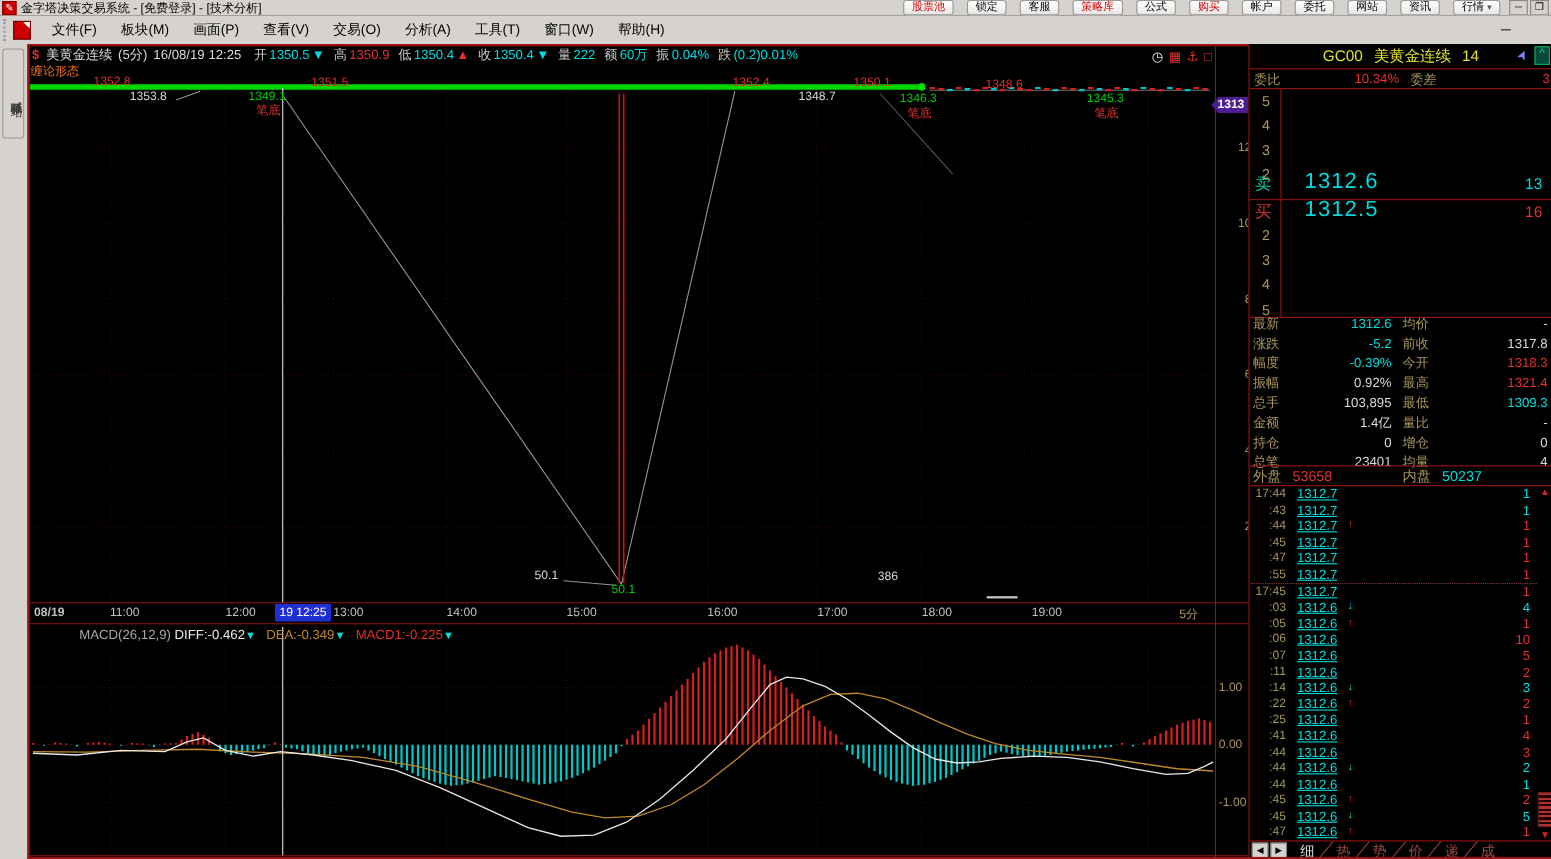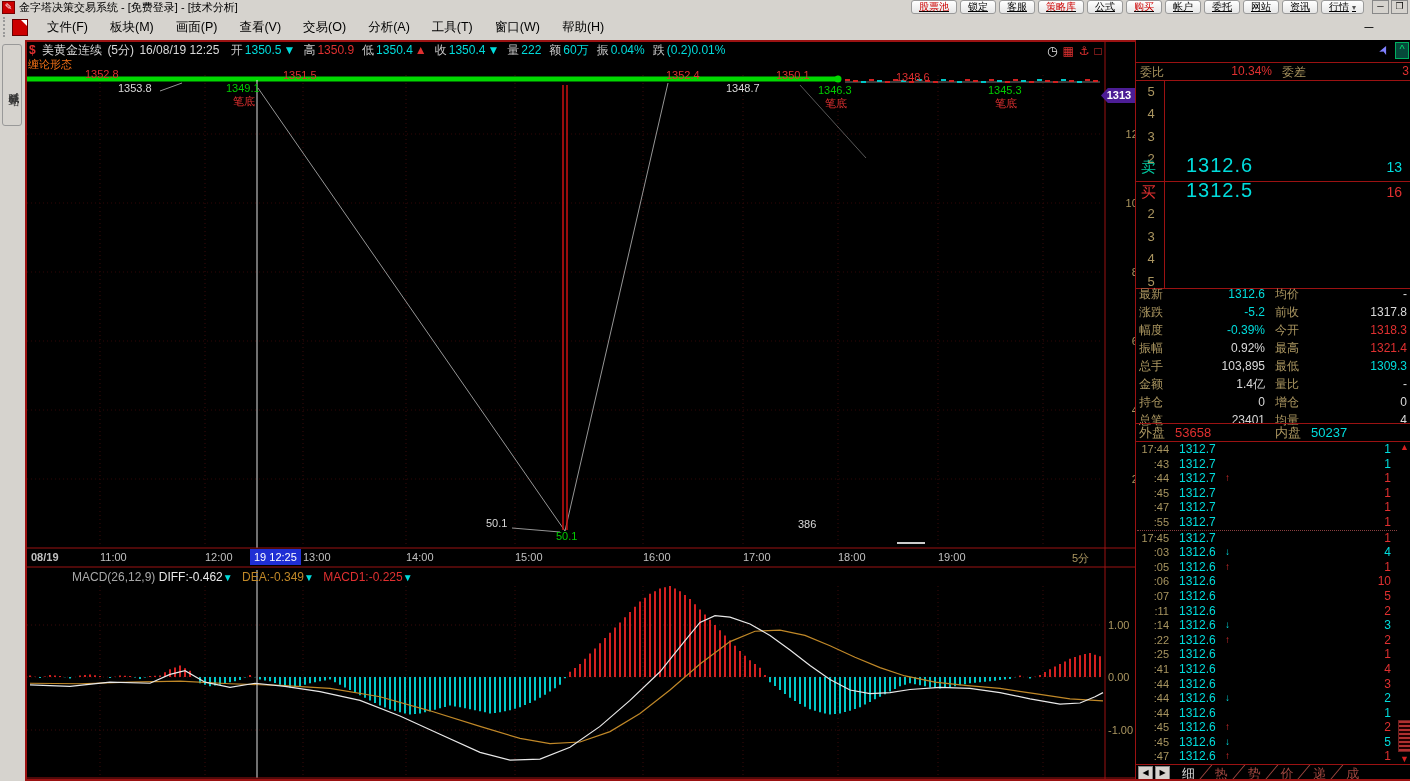--- a/index.html
+++ b/index.html
@@ -4,21 +4,21 @@
 <style>
   html,body{margin:0;padding:0;background:#000;}
   #app{position:relative;width:1410px;height:781px;overflow:hidden;background:#000;
        font-family:"Liberation Sans","DejaVu Sans",sans-serif;}
   
   .titlebar{position:absolute;left:0;top:0;width:1410px;height:14px;background:#d6d3ce;
     display:flex;align-items:center;font-size:11px;color:#000;}
   .app-icon{width:11px;height:11px;background:#c00;color:#fff;font-size:9px;line-height:11px;
     text-align:center;margin:0 4px 0 2px;border:1px solid #700;}
   .title-text{white-space:nowrap;}
-  .tb-btns{margin-left:auto;display:flex;gap:3px;align-items:center;padding-right:6px;text-decoration:underline;}
+  .tb-btns{margin-left:auto;display:flex;gap:12px;align-items:center;padding-right:6px;}
   .tbbtn{height:12px;line-height:12px;padding:0 7px;font-size:10px;background:linear-gradient(#ffffff,#e6e6e6);
     border:1px solid #9a9a9a;border-radius:3px;color:#000;white-space:nowrap;cursor:default;}
   .tbbtn.accent{color:#c00;}
   .tbbtn .dd{font-size:8px;margin-left:3px;color:#555;}
   .winbtn{width:15px;height:12px;background:#d6d3ce;border:1px solid #888;
     font-size:9px;line-height:11px;text-align:center;color:#000;margin-left:2px;}
   
   .menubar{position:absolute;left:0;top:14px;width:1410px;height:26px;background:#d6d3ce;
     display:flex;align-items:center;font-size:12.5px;color:#000;border-bottom:1px solid #9a9a9a;}
   .grip{width:4px;height:20px;border-left:2px dotted #999;margin:0 3px;}
@@ -68,21 +68,21 @@
   .bvol{position:absolute;right:8px;font-size:14px;}
   .bchar{position:absolute;left:5px;font-size:15px;}
   .qgrid{position:absolute;left:0;top:245px;width:272px;display:grid;
     grid-template-columns:36px 90px 46px 96px;font-size:12px;line-height:18px;padding-left:3px;}
   .qgrid .ql{color:#ab9660;} .qgrid .qv{text-align:right;}
   .wnrow{position:absolute;left:0;top:385px;width:272px;display:grid;
     grid-template-columns:36px 90px 46px 96px;font-size:13px;line-height:16px;padding-left:3px;}
   #tickList{position:absolute;left:1px;top:402px;width:260px;}
   .trow{display:flex;height:14.6px;font-size:12px;line-height:14.6px;align-items:center;}
   .trow .tt{width:32px;text-align:right;color:#a89560;font-size:11px;}
-  .trow .tp{width:46px;margin-left:10px;color:#00dcdc;}
+  .trow .tp{width:46px;margin-left:10px;color:#00dcdc;text-decoration:underline;}
   .trow .ta{width:12px;font-size:10px;}
   .trow .tq{flex:1;text-align:right;padding-right:6px;}
   .tsep{height:0;border-top:1px dotted #8a4040;}
   .sbar{position:absolute;left:262px;top:401px;width:13px;height:324px;}
   .sarrow{position:absolute;left:0;width:13px;height:12px;color:#d42020;font-size:9px;line-height:12px;text-align:center;}
   .sthumb{position:absolute;left:0;top:279px;width:13px;height:32px;
     background:repeating-linear-gradient(180deg,#b03030 0 2px,#200000 2px 4px);border:1px solid #702020;box-sizing:border-box;}
   .btabs{position:absolute;left:0;top:724px;width:275px;height:17px;border-top:1px solid #9b1212;
     display:flex;align-items:center;font-size:13px;}
   .tabarrow{width:13px;height:13px;background:#d6d3ce;border:1px solid #888;color:#000;font-size:8px;
@@ -503,20 +503,23 @@
       <span class="m1" style="margin-left:6px;"><span>MACD1:</span><span>-0.225</span></span><span class="ar">▼</span>
     </div>
     <div id="macdAxis">
         <div class="macdax" style="top: 579px;">1.00</div>
         <div class="macdax" style="top: 631px;">0.00</div>
         <div class="macdax" style="top: 684px;">-1.00</div>
       </div>
   </div>
 
   <div id="rightPanel">
+    <div class="rp-head">
+      <span>GC00</span><span>美黄金连续</span><span>14</span>
+    </div>
     <div class="ptr-icon">➤</div>
     <div class="clps-icon">^<br></div>
     <div class="rline" style="top:22px;"></div>
 
     <div class="wrow">
       <span class="c-tan" style="position:absolute;left:4px;">委比</span>
       <span class="c-red" style="position:absolute;left:78px;width:58px;text-align:right;">10.34%</span>
       <span class="c-tan" style="position:absolute;left:146px;">委差</span>
       <span class="c-red" style="position:absolute;right:2px;">3</span>
     </div>

